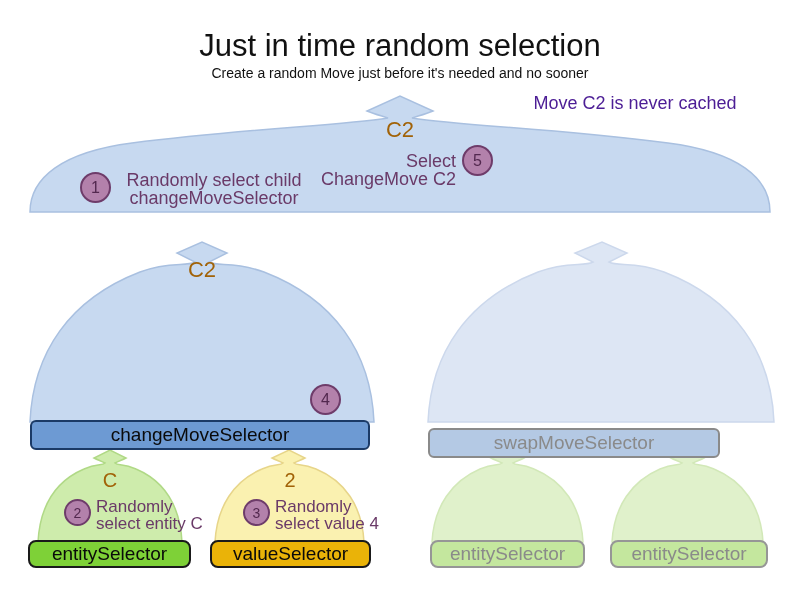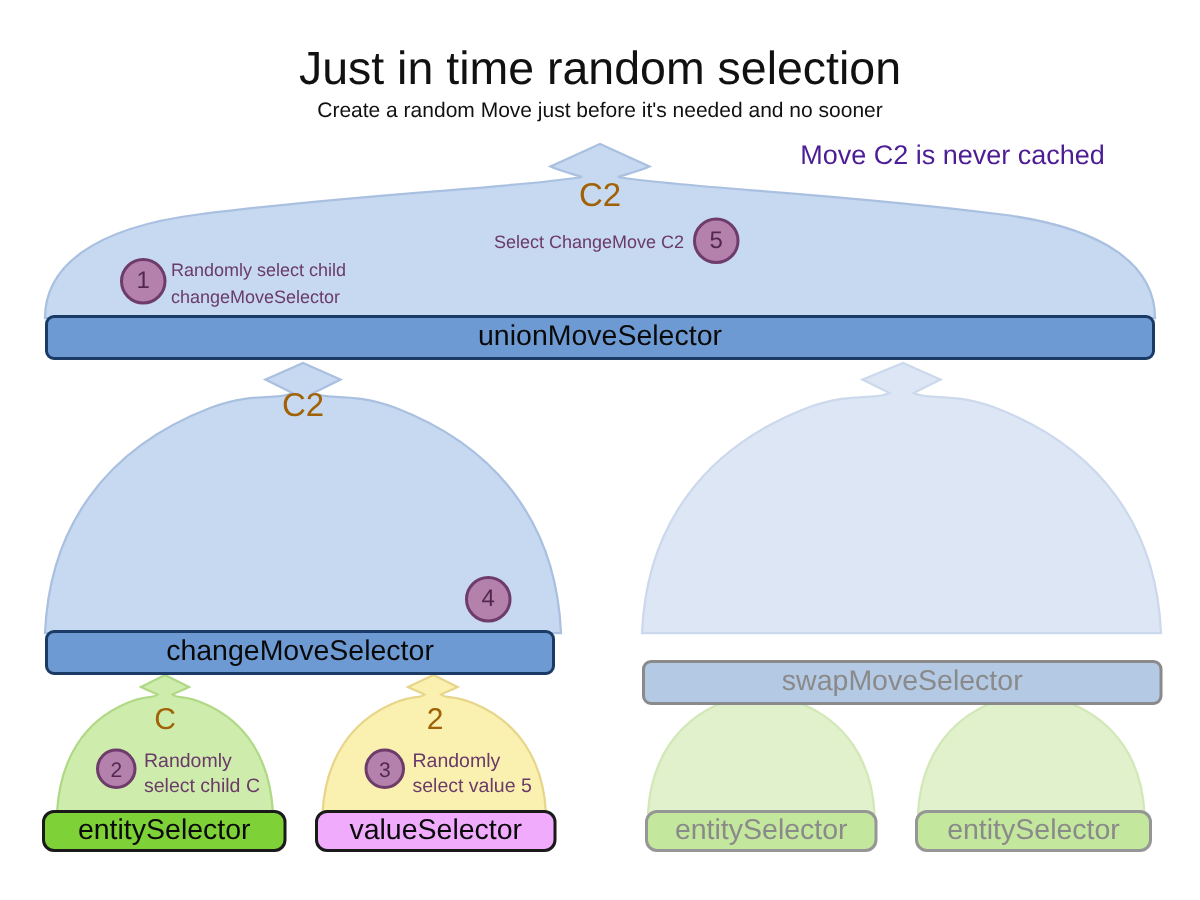--- a/index.html
+++ b/index.html
@@ -14,36 +14,36 @@
   svg.shapes{position:absolute;left:0;top:0;}
 
   .bar{
     position:absolute;height:30px;border-radius:6px;border:2px solid #1b3a66;
     background:#6d9ad3;display:flex;align-items:center;justify-content:center;
     font-size:19px;color:#0a0a0a;box-sizing:border-box;
   }
   .bar.faded-blue{background:#b4c9e4;border-color:#8a8a8a;color:#8a8a8a;}
   .bar.small{height:28px;border-radius:8px;border:2px solid #1a1a1a;text-align:right;}
   .bar.green{background:#7ed137;}
-  .bar.yellow{background:#f0abfc;}
+  .bar.yellow{background:#eab308;}
   .bar.faded-green{background:#c4e79e;border-color:#969696;color:#8a8a8a;}
 
   .arrow-label{font-size:22px;color:#a16207;text-align:center;}
   .arrow-label.small{font-size:20px;}
 
   .step-circle{
     position:absolute;border-radius:50%;background:#b381ab;border:2.5px solid #6e3c6a;
     color:#53284f;display:flex;align-items:center;justify-content:center;box-sizing:border-box;
   }
   .step-circle.big{width:31px;height:31px;font-size:16px;}
   .step-circle.small{width:27px;height:27px;font-size:14px;}
 
-  .annot{font-size:12px;color:#6a3a68;line-height:18px;}
+  .annot{font-size:18px;color:#6a3a68;line-height:18px;}
   .annot.right{text-align:right;}
-  .annot.sm{font-size:13px;line-height:17px;}
+  .annot.sm{font-size:17px;line-height:17px;}
 </style>
 </head>
 <body>
 
 <div class="canvas">
 
   <svg class="shapes" width="800" height="600" viewBox="0 0 800 600">
 
     <path d="M 30 212 C 30 178 62 152 132 143 C 250 128 338 126 388 118
          C 382 116 374 114 367 111 L 400 96 L 433 111
@@ -86,52 +86,51 @@
   <div class="abs note">Move C2 is never cached</div>
 
   <div class="abs arrow-label" style="left:350px;top:117px;width:100px;">C2</div>
   <div class="abs annot right" style="left:306px;top:152px;width:150px;">Select ChangeMove C2</div>
   <div class="step-circle big" style="left:462px;top:145px;">
     <span>5</span>
   </div>
   <div class="step-circle big" style="left:80px;top:172px;">
     <span>1</span>
   </div>
-  <div class="abs annot" style="left:114px;top:171px;width:200px;">
+  <div class="abs annot" style="left:114px;top:171px;width:200px;text-align:center;">
     <div>Randomly select child</div>
     <div>changeMoveSelector</div>
   </div>
-  <div class="bar" style="left:30px;top:210px;width:740px;">unionMoveSelector</div>
 
   <div class="abs arrow-label" style="left:152px;top:257px;width:100px;">C2</div>
   <div class="abs annot right" style="left:107px;top:381px;width:200px;">
   </div>
   <div class="step-circle big" style="left:310px;top:384px;">
     <span>4</span>
   </div>
   <div class="bar" style="left:30px;top:420px;width:340px;">changeMoveSelector</div>
-  <div class="bar faded-blue" style="left:428px;top:440px;width:347px;text-align:center;">swapMoveSelector</div>
+  <div class="bar faded-blue" style="left:428px;top:428px;width:292px;text-align:center;">swapMoveSelector</div>
 
   <div class="abs arrow-label small" style="left:85px;top:469px;width:50px;">C</div>
   <div class="abs arrow-label small" style="left:265px;top:469px;width:50px;">2</div>
 
   <div class="step-circle small" style="left:64px;top:499px;">
     <span>2</span>
   </div>
   <div class="abs annot sm" style="left:96px;top:498px;width:110px;">
     <div>Randomly</div>
-    <div>select child C</div>
+    <div>select entity C</div>
   </div>
 
   <div class="step-circle small" style="left:243px;top:499px;">
     <span>3</span>
   </div>
   <div class="abs annot sm" style="left:275px;top:498px;width:110px;">
     <div>Randomly</div>
-    <div>select value 5</div>
+    <div>select value 4</div>
   </div>
 
   <div class="bar small green" style="left:28px;top:540px;width:163px;">entitySelector</div>
   <div class="bar small yellow" style="left:210px;top:540px;width:161px;">valueSelector</div>
   <div class="bar small faded-green" style="left:430px;top:540px;width:155px;">entitySelector</div>
   <div class="bar small faded-green" style="left:610px;top:540px;width:158px;">entitySelector</div>
 
 </div>
 
 </body></html>

